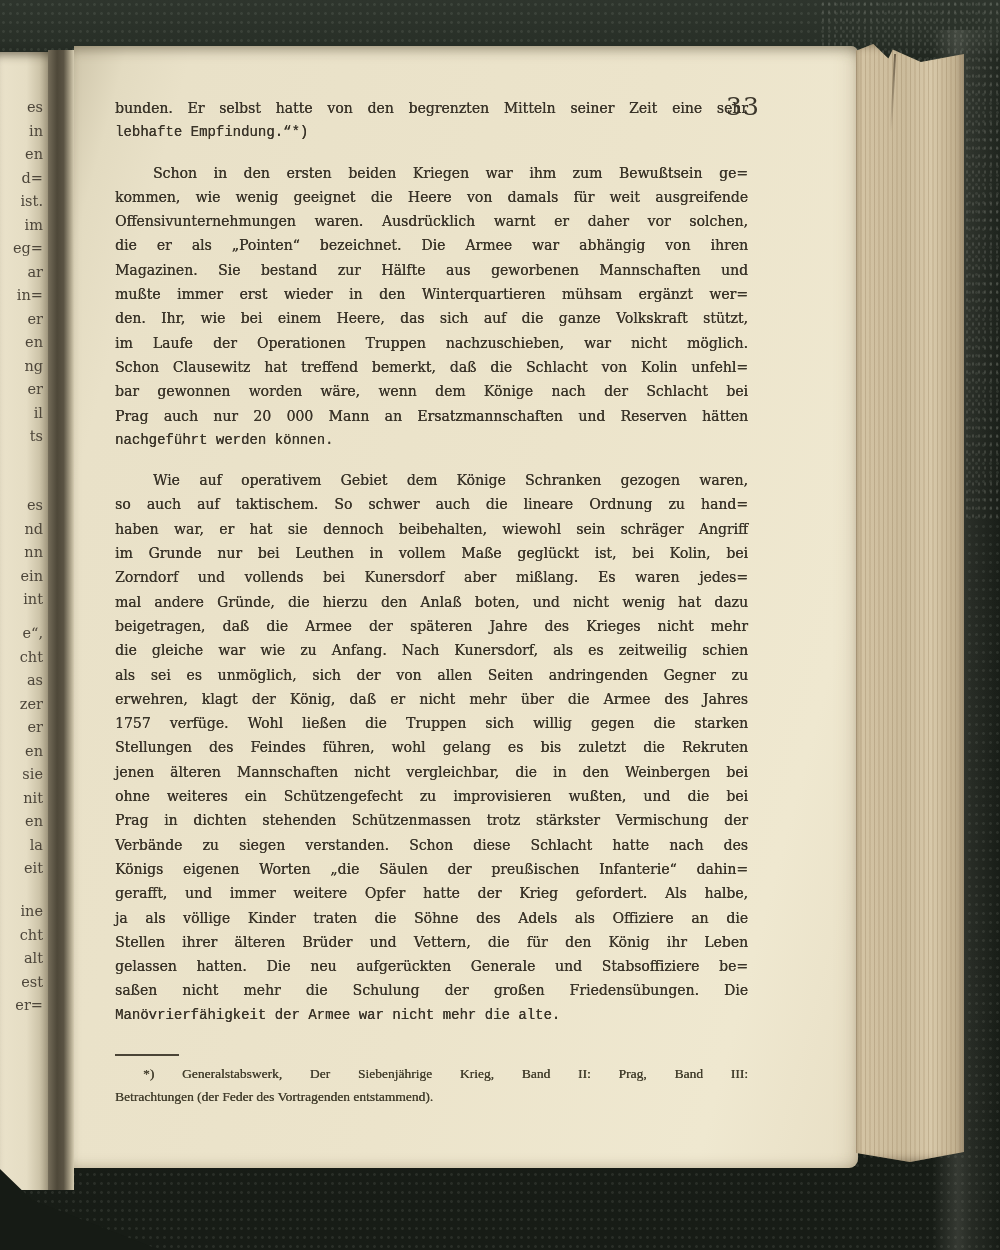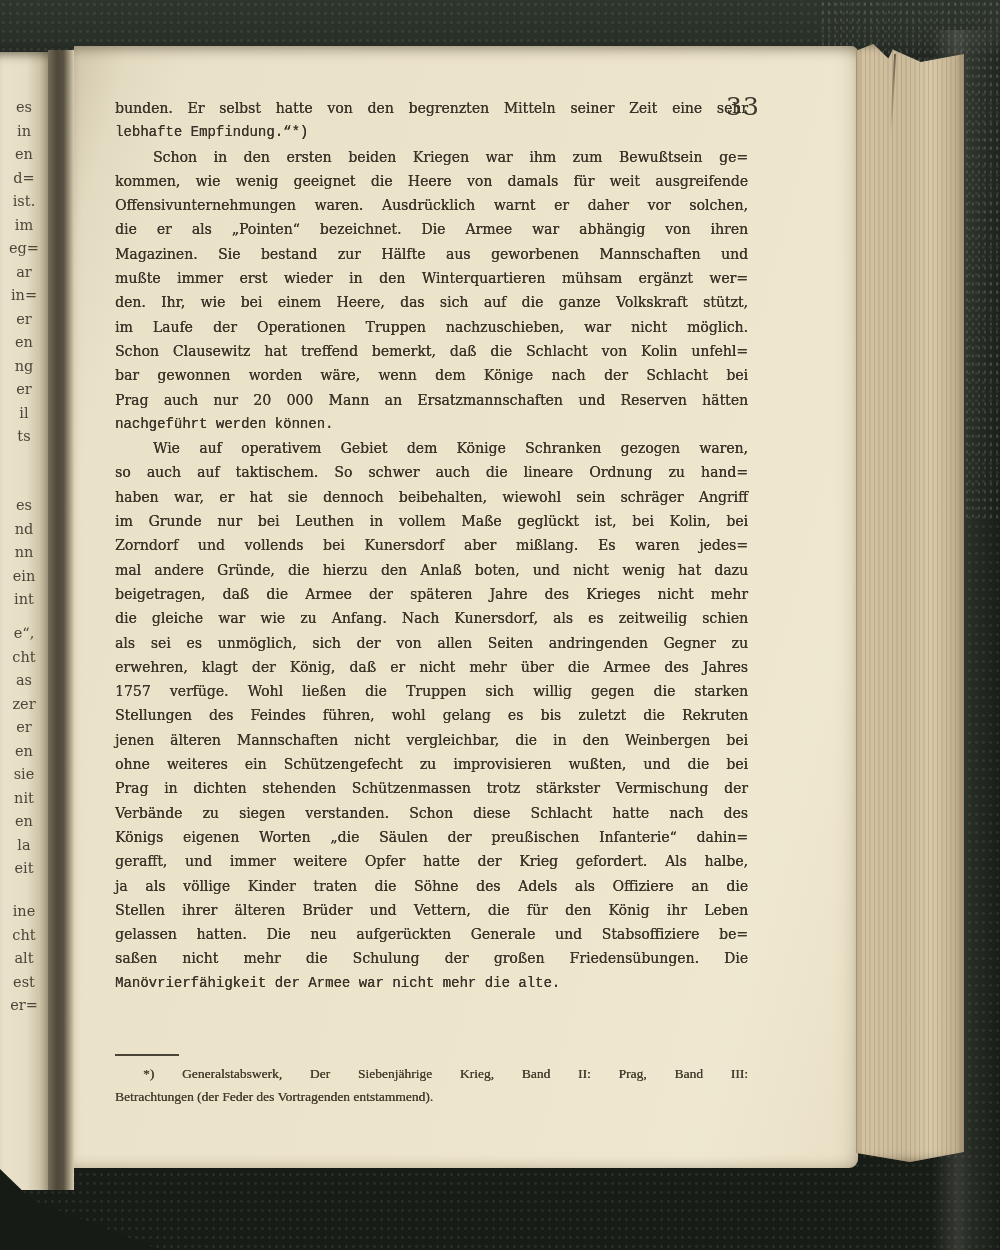--- a/index.html
+++ b/index.html
@@ -26,21 +26,21 @@
 
   
   #left-page{
     position:absolute;left:0;top:52px;width:48px;height:1138px;
     background:linear-gradient(90deg,#eae2ca 0%,#e5ddc4 55%,#cdc4a9 82%,#a39a81 100%);
     box-shadow:inset 0 9px 10px -6px rgba(60,52,36,0.6);
   }
   .frag-group{position:absolute;left:0;width:100%;}
   .fg0{top:44px}.fg1{top:442px}.fg2{top:570px}.fg3{top:848px}
   .frag{
-    text-align:center;line-height:23.5px;font-size:14.5px;
+    text-align:right;padding-right:5px;line-height:23.5px;font-size:14.5px;
     color:#4d463a;white-space:nowrap;
   }
 
   
   #gutter{
     position:absolute;left:48px;top:50px;width:26px;height:1140px;
     background:linear-gradient(90deg,#746c59 0%,#4e4839 35%,#5a5343 60%,#a89f86 85%,#d6cdb2 100%);
   }
 
   
@@ -56,21 +56,21 @@
     position:absolute;left:652px;top:-2px;width:60px;
     font-size:25px;letter-spacing:1px;color:#3c372c;margin-top:48px;
   }
   #body-text{position:absolute;left:41px;top:50px;width:633px;color:#3a3429;}
   .line{
     font-size:14px;line-height:24.3px;
     text-align:justify;text-align-last:justify;
     text-shadow:0.2px 0 0 currentColor;
   }
   .line.lastline{text-align-last:left;font-family:Liberation Mono, monospace;}
-  .line.firstline{text-indent:38px;}
+  .line.firstline{text-indent:38px;margin-top:16px;}
   #footnote-rule{
     position:absolute;left:41px;top:1008px;width:64px;height:2px;background:#4a4436;
   }
   #footnote{position:absolute;left:41px;top:1016px;width:633px;color:#45402f;font-family:Liberation Serif, serif;}
   .fn-line{
     font-size:13.5px;line-height:23px;text-align:justify;text-align-last:justify;
     text-shadow:0.2px 0 0 currentColor;
   }
   .fn-line.firstline{text-indent:28px;}
   .fn-line.lastline{text-align-last:left;}

